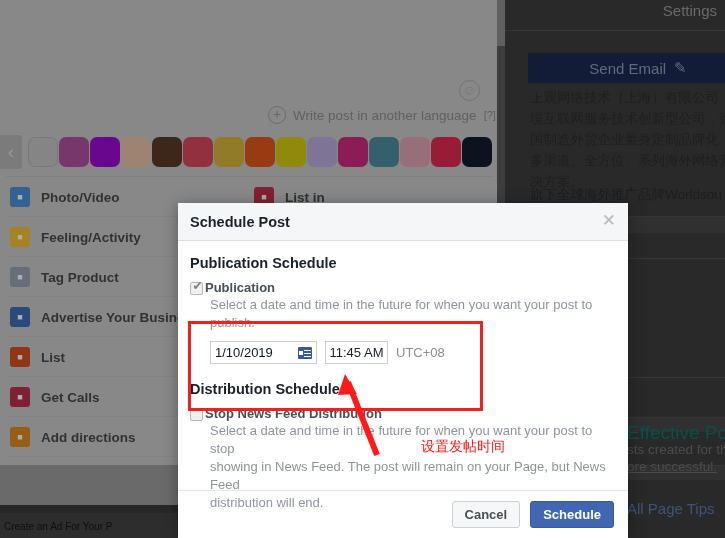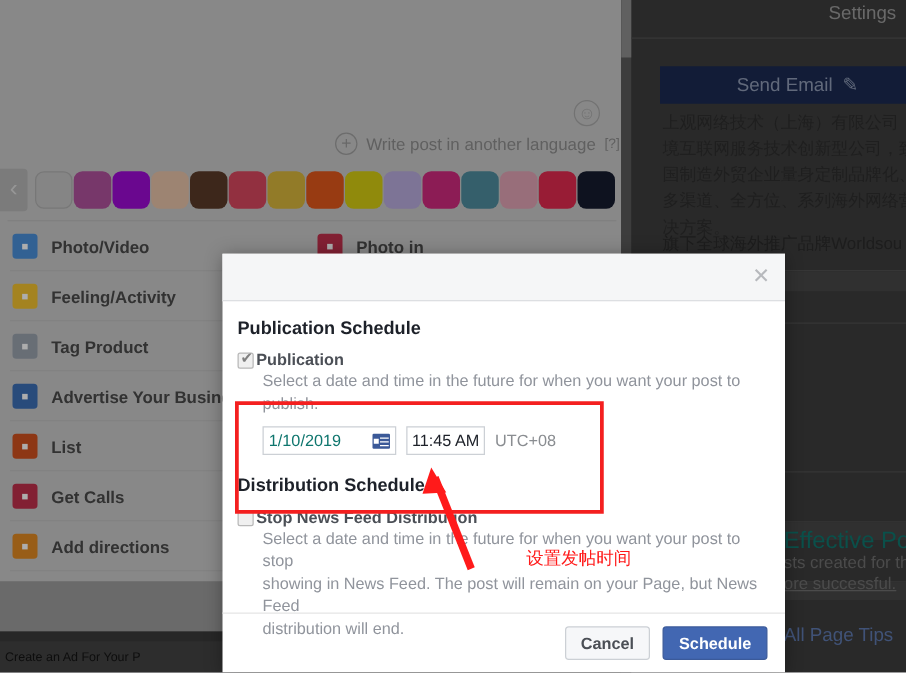--- a/index.html
+++ b/index.html
@@ -146,21 +146,21 @@
     font-size:12px; color:#808080;
   }
   .chk-label { font-size:13px; font-weight:bold; color:#4b4f56; }
   .chk-desc { font-size:13px; color:#90949c; line-height:18px; margin:1px 0 0 20px; }
 
   .field-row { display:flex; align-items:center; gap:8px; margin:9px 0 0 20px; }
   .date-field {
     width:107px; height:23px; border:1px solid #ccd0d5; background:#fff; display:flex;
     align-items:center; padding:0 4px; justify-content:space-between;
   }
-  .date-val { font-size:13px; color:#0f766e; }
+  .date-val { font-size:13px; color:#0f172a; }
   .cal-ico {
     width:14px; height:12px; background:#3b5998; border-radius:1px; position:relative;
   }
   .cal-ico::before {
     content:""; position:absolute; left:1px; top:4px; width:4px; height:4px; background:#fff;
   }
   .cal-ico::after {
     content:""; position:absolute; left:6px; top:3px; width:7px; height:1px; background:#fff;
     box-shadow:0 3px 0 #fff, 0 6px 0 #fff;
   }
@@ -264,21 +264,21 @@
         <div class="act-sep" style="top: 416px;"></div>
         <div class="act" style="top: 418px;">
           <span class="act-ico" style="background: rgb(224, 138, 34); font-size: 9px;">■</span>
           <span>Add directions</span>
         </div>
         <div class="act-sep" style="top: 456px;"></div>
       </div>
     <div id="actions-right">
         <div class="act right" style="top: 178px;">
           <span class="act-ico" style="background: rgb(192, 48, 76); font-size: 9px;">■</span>
-          <span>Photo in</span>
+          <span>List in</span>
         </div>
         <div class="act-sep" style="top: 216px; left: 252px;"></div>
       </div>
 
     <div class="bottom-bar"></div>
     <div class="bottom-dark"></div>
     <div class="bottom-dark2"></div>
     <div class="bottom-txt">Create an Ad For Your P</div>
   </div>
 
@@ -324,20 +324,21 @@
   <div class="rc-sub" style="left:627px;top:442px;">sts created for the</div>
   <div class="rc-sub" style="left:627px;top:459px;text-decoration:underline;">ore successful.</div>
   <div class="rc-link" style="left:627px;top:500px;">All Page Tips</div>
 
 </div>
 
 <div id="dim"></div>
 
 <div class="modal">
   <div class="modal-head">
+    <div class="modal-title">Schedule Post</div>
     <div class="modal-close">✕</div>
   </div>
 
   <div class="modal-body">
     <div class="sec-title">Publication Schedule</div>
 
     <div class="redbox"></div>
 
     <div>
       <div class="chk-row">

